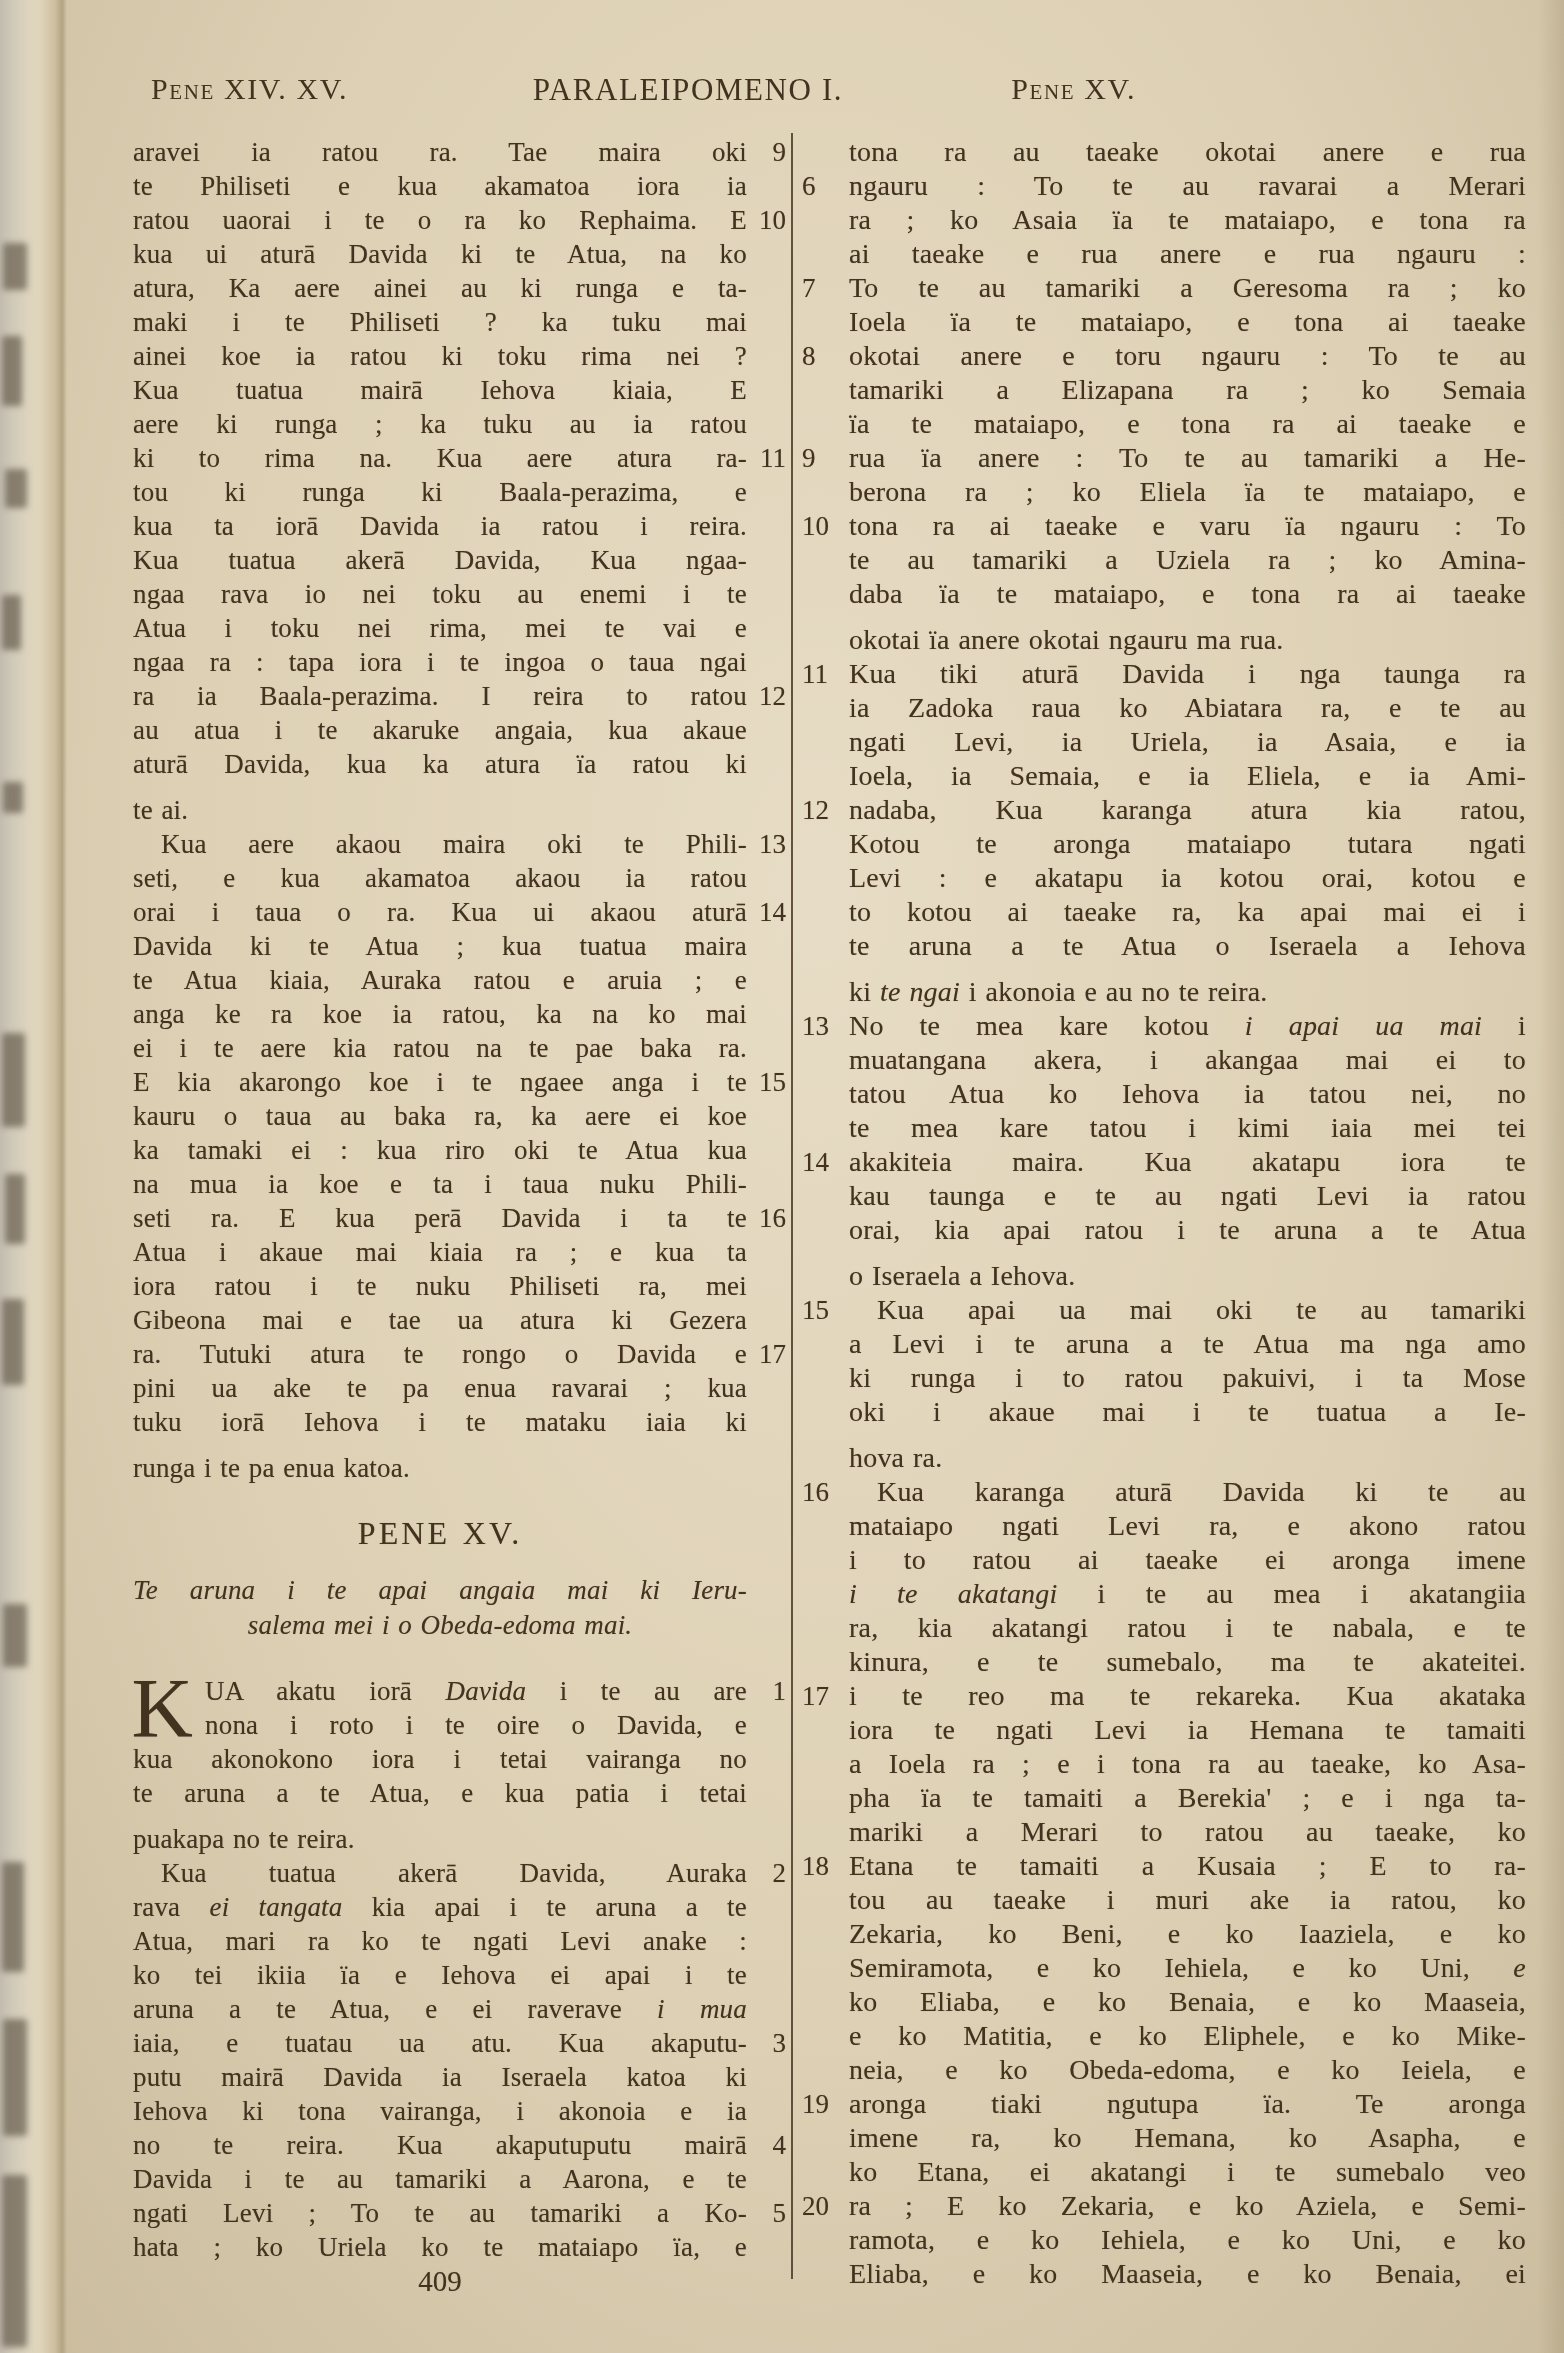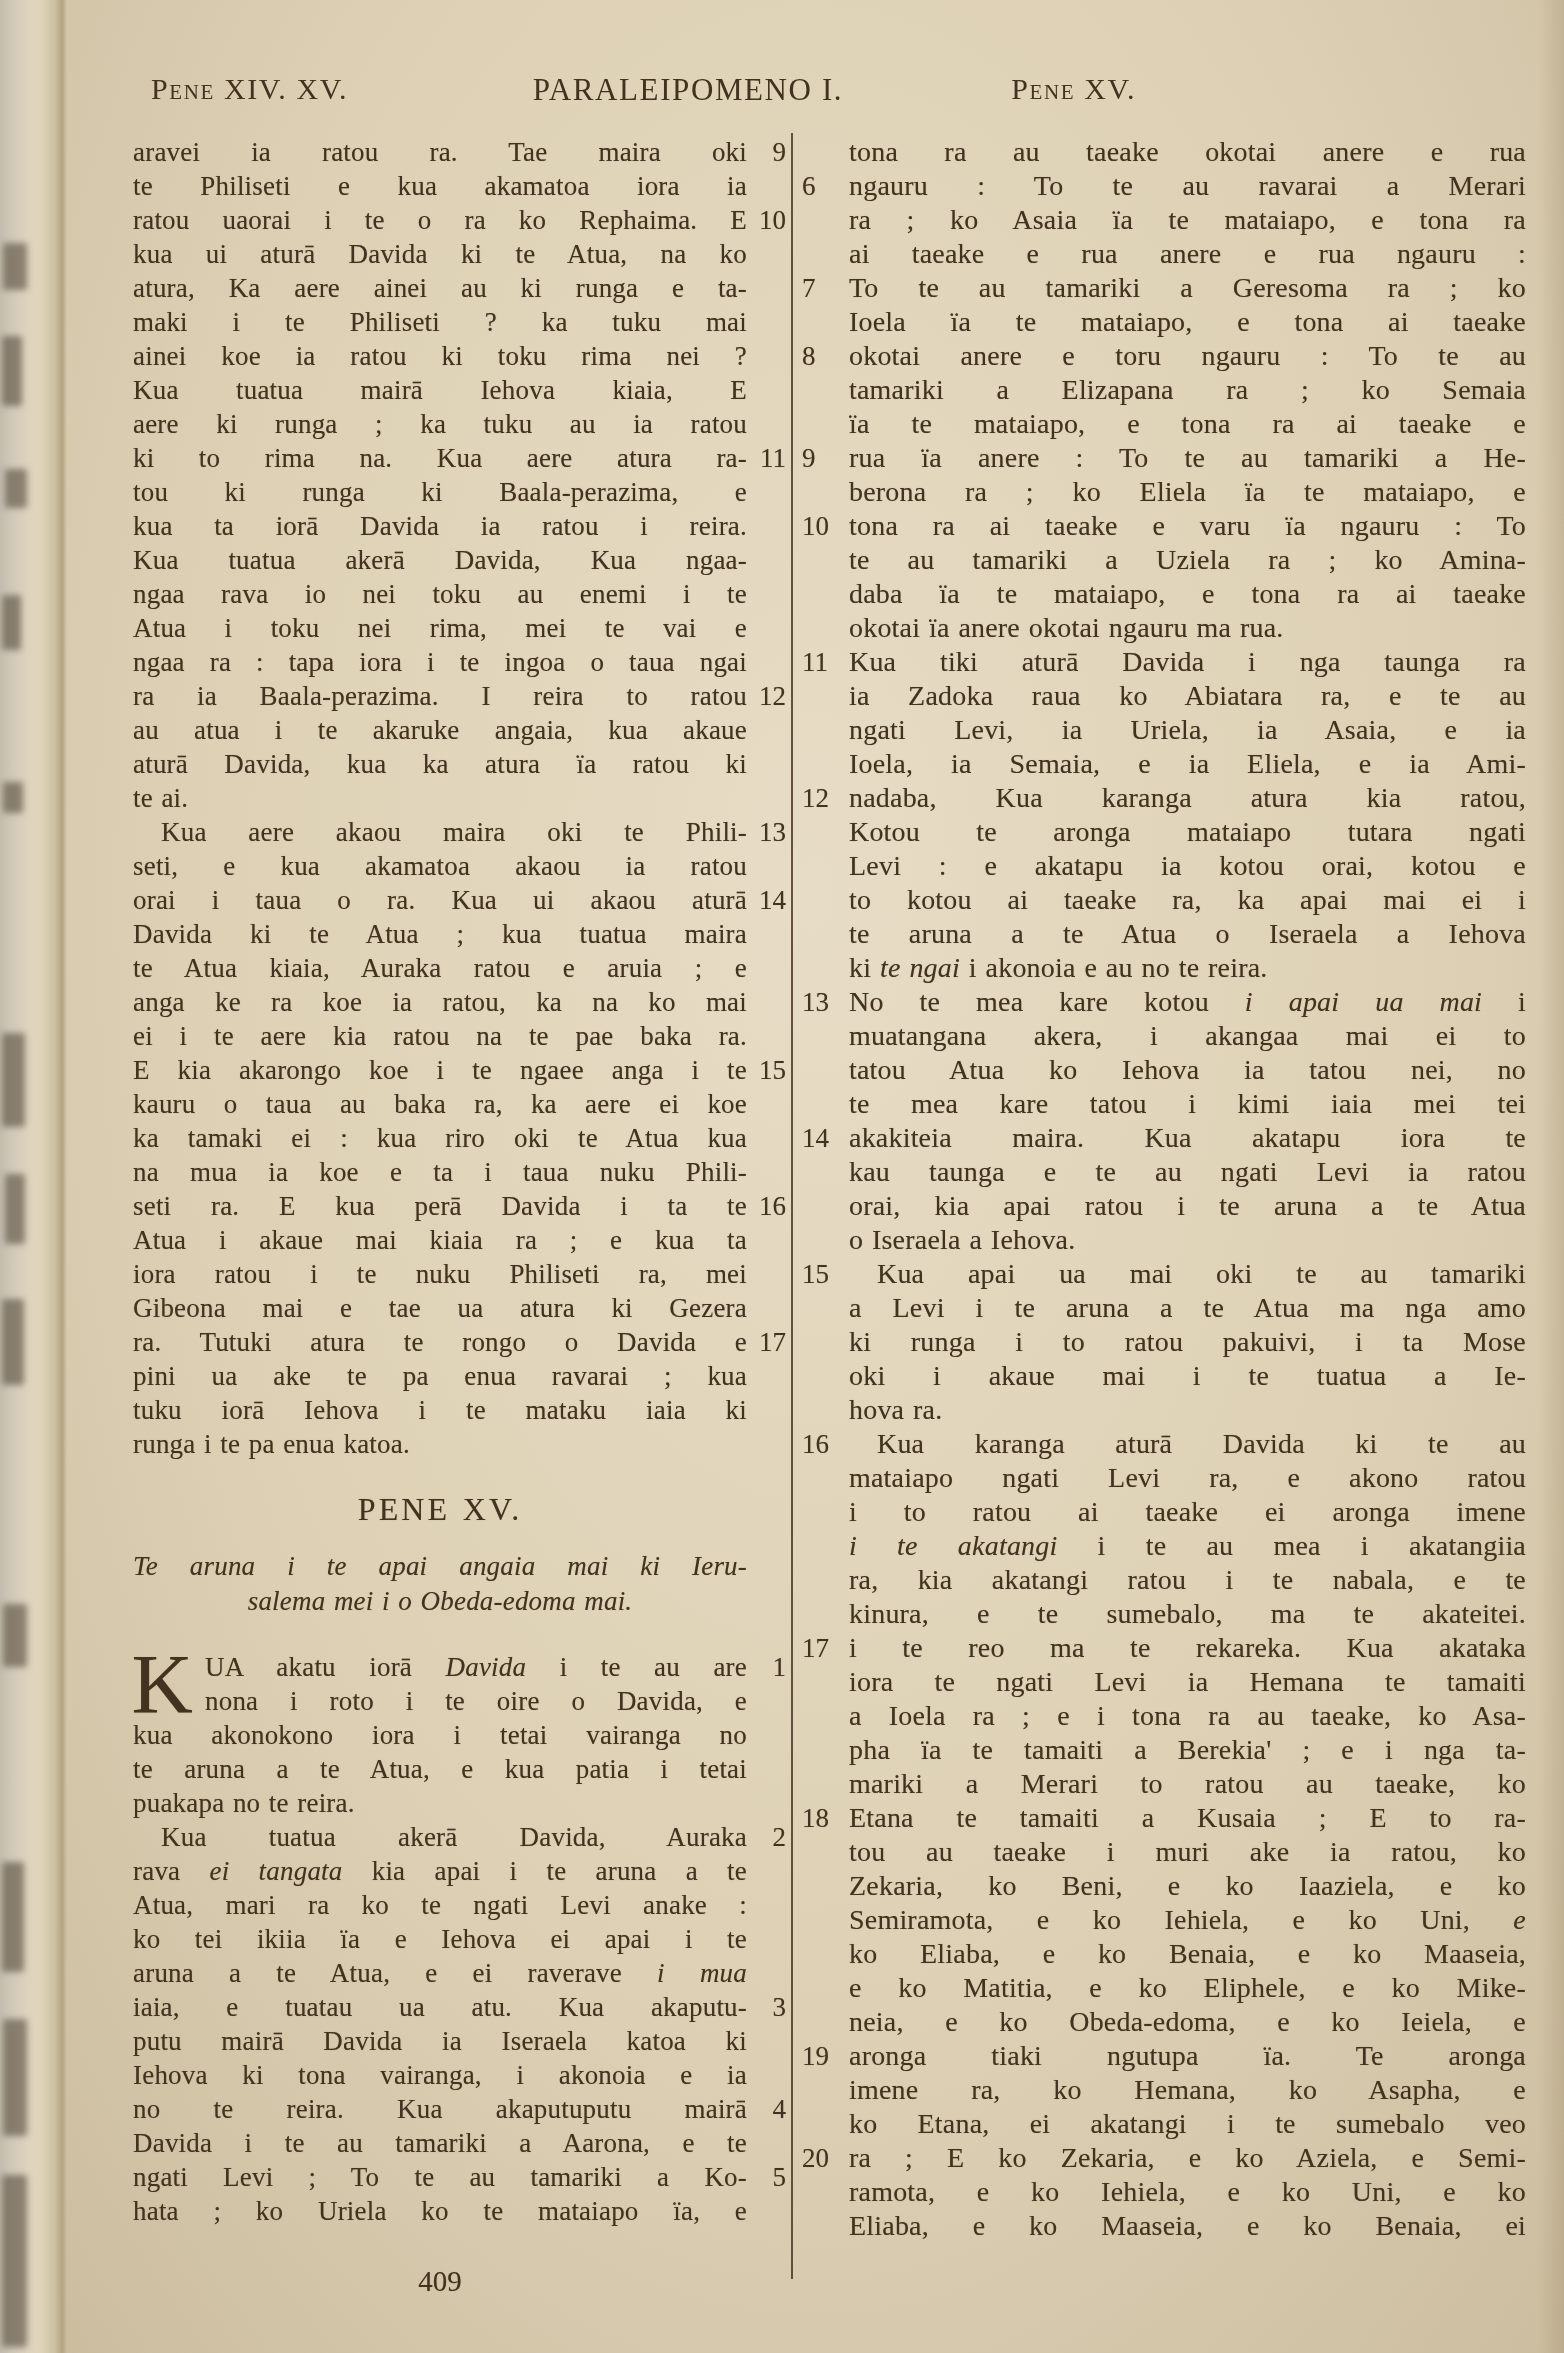--- a/index.html
+++ b/index.html
@@ -19,21 +19,21 @@
   .hright{right:163px;}
   .hcenter{position:absolute;left:0;right:0;text-align:center;font-size:31px;letter-spacing:1.6px;padding-left:37px;}
   
   .rule{position:absolute;left:791px;top:133px;height:2146px;width:1.6px;background:rgba(74,58,38,.85);}
   
   .col{position:absolute;top:135px;text-shadow:0 0 0.8px rgba(66,50,31,.35);}
   .col.leftc{left:133px;width:614px;font-size:27px;line-height:34px;}
   .col.rightc{left:849px;width:677px;font-size:28px;line-height:34px;}
   .line{position:relative;}
   .txt{display:block;text-align:justify;text-align-last:justify;word-spacing:1.6px;letter-spacing:0.2px;}
-  .line.end .txt{text-align-last:left;}
+  .line.end .txt{text-align-last:left;margin-top:12px;}
   .line.ind .txt{text-indent:28px;}
   .vnum{position:absolute;top:0;font-size:27px;}
   .vnum.l{right:-39px;width:36px;text-align:right;}
   .vnum.r{left:-47px;width:42px;text-align:left;}
   .heading{margin-top:27px;line-height:42px;}
   .heading .txt{text-align:center;text-align-last:center;font-size:32px;letter-spacing:3.1px;}
   .heading + .subtitle{margin-top:19px;}
   .subtitle{line-height:35px;}
   .subtitle .txt{font-style:italic;font-size:27px;}
   .subtitle.c .txt{text-align:center;text-align-last:center;}

